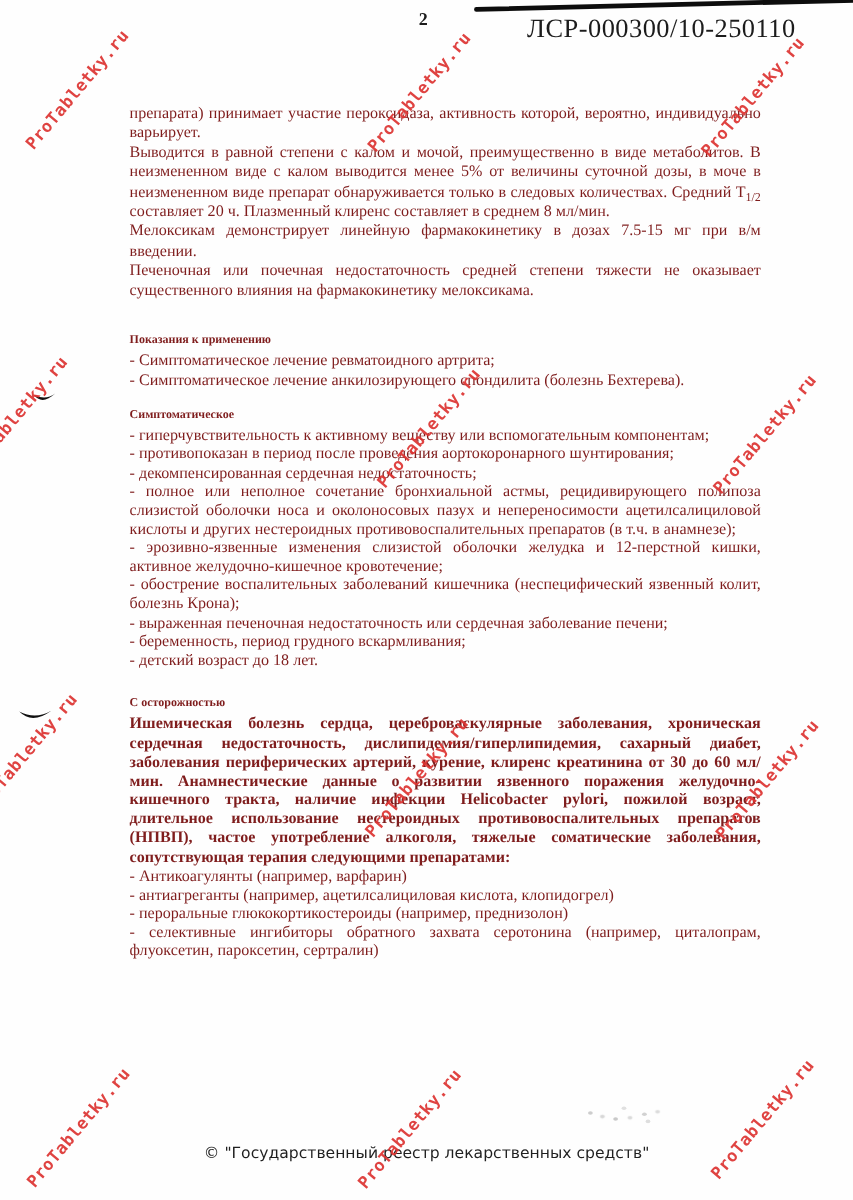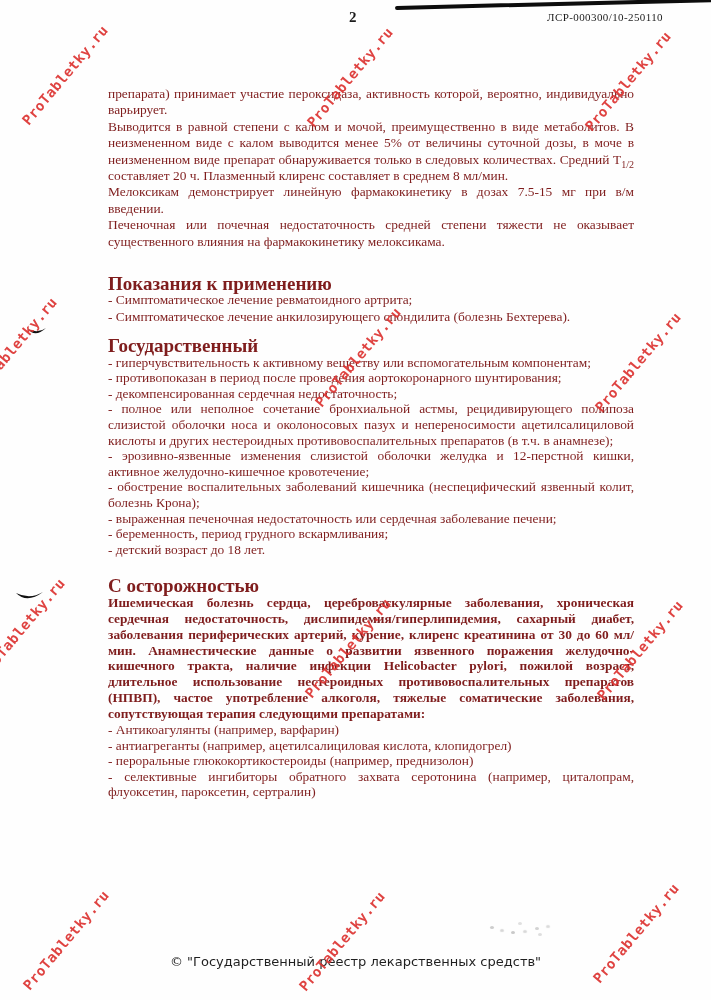--- a/index.html
+++ b/index.html
@@ -18,31 +18,31 @@
   .scan-line{
     position:absolute;left:395px;top:2px;width:322px;height:4px;
     background:#0d0d0d;transform:rotate(-1.4deg);border-radius:2px;
   }
   .page-number{
     position:absolute;left:349px;top:9px;
     font-size:15px;font-weight:600;color:#1c1c1c;letter-spacing:.5px;
   }
   .reg-number{
     position:absolute;right:48px;top:11px;
-    font-size:11px;color:#1c1c1c;letter-spacing:.4px;text-align:center;
+    font-size:22px;color:#1c1c1c;letter-spacing:.4px;text-align:center;
   }
   
   .content{
     position:absolute;left:108px;top:86px;width:526px;
     font-size:13.4px;line-height:16.4px;color:#7f1d1d;
     text-align:justify;
   }
   .content p{margin:0;}
   .content h3{
-    margin:0;font-size:19px;font-weight:bold;line-height:16.4px;
+    margin:0;font-size:10px;font-weight:bold;line-height:16.4px;
   }
   .content sub{font-size:10px;line-height:0;}
   .gap-indications{margin-top:26px !important;}
   .gap-contra{margin-top:13px !important;}
   .gap-caution{margin-top:21px !important;}
   .contra p, .caution-items p{line-height:15.6px;}
   .caution-par{line-height:15.9px !important;font-weight:bold;}
   
   .wm{
     position:absolute;
@@ -88,21 +88,21 @@
     <p><span>Выводится в равной степени с калом и мочой, преимущественно в виде метаболитов. В неизмененном виде с калом выводится менее 5% от величины суточной дозы, в моче в неизмененном виде препарат обнаруживается только в следовых количествах. Средний Т</span><sub>1/2</sub><span> составляет 20 ч. Плазменный клиренс составляет в среднем 8 мл/мин.</span></p>
     <p>Мелоксикам демонстрирует линейную фармакокинетику в дозах 7.5-15 мг при в/м введении.</p>
     <p>Печеночная или почечная недостаточность средней степени тяжести не оказывает существенного влияния на фармакокинетику мелоксикама.</p>
 
     <h3 class="gap-indications">Показания к применению</h3>
     <div class="indications">
       <p>- Симптоматическое лечение ревматоидного артрита;</p>
       <p>- Симптоматическое лечение анкилозирующего спондилита (болезнь Бехтерева).</p>
     </div>
 
-    <h3 class="gap-contra">Государственный</h3>
+    <h3 class="gap-contra">Симптоматическое</h3>
     <div class="contra">
       <p>- гиперчувствительность к активному веществу или вспомогательным компонентам;</p>
       <p>- противопоказан в период после проведения аортокоронарного шунтирования;</p>
       <p>- декомпенсированная сердечная недостаточность;</p>
       <p>- полное или неполное сочетание бронхиальной астмы, рецидивирующего полипоза слизистой оболочки носа и околоносовых пазух и непереносимости ацетилсалициловой кислоты и других нестероидных противовоспалительных препаратов (в т.ч. в анамнезе);</p>
       <p>- эрозивно-язвенные изменения слизистой оболочки желудка и 12-перстной кишки, активное желудочно-кишечное кровотечение;</p>
       <p>- обострение воспалительных заболеваний кишечника (неспецифический язвенный колит, болезнь Крона);</p>
       <p>- выраженная печеночная недостаточность или сердечная заболевание печени;</p>
       <p>- беременность, период грудного вскармливания;</p>
       <p>- детский возраст до 18 лет.</p>

